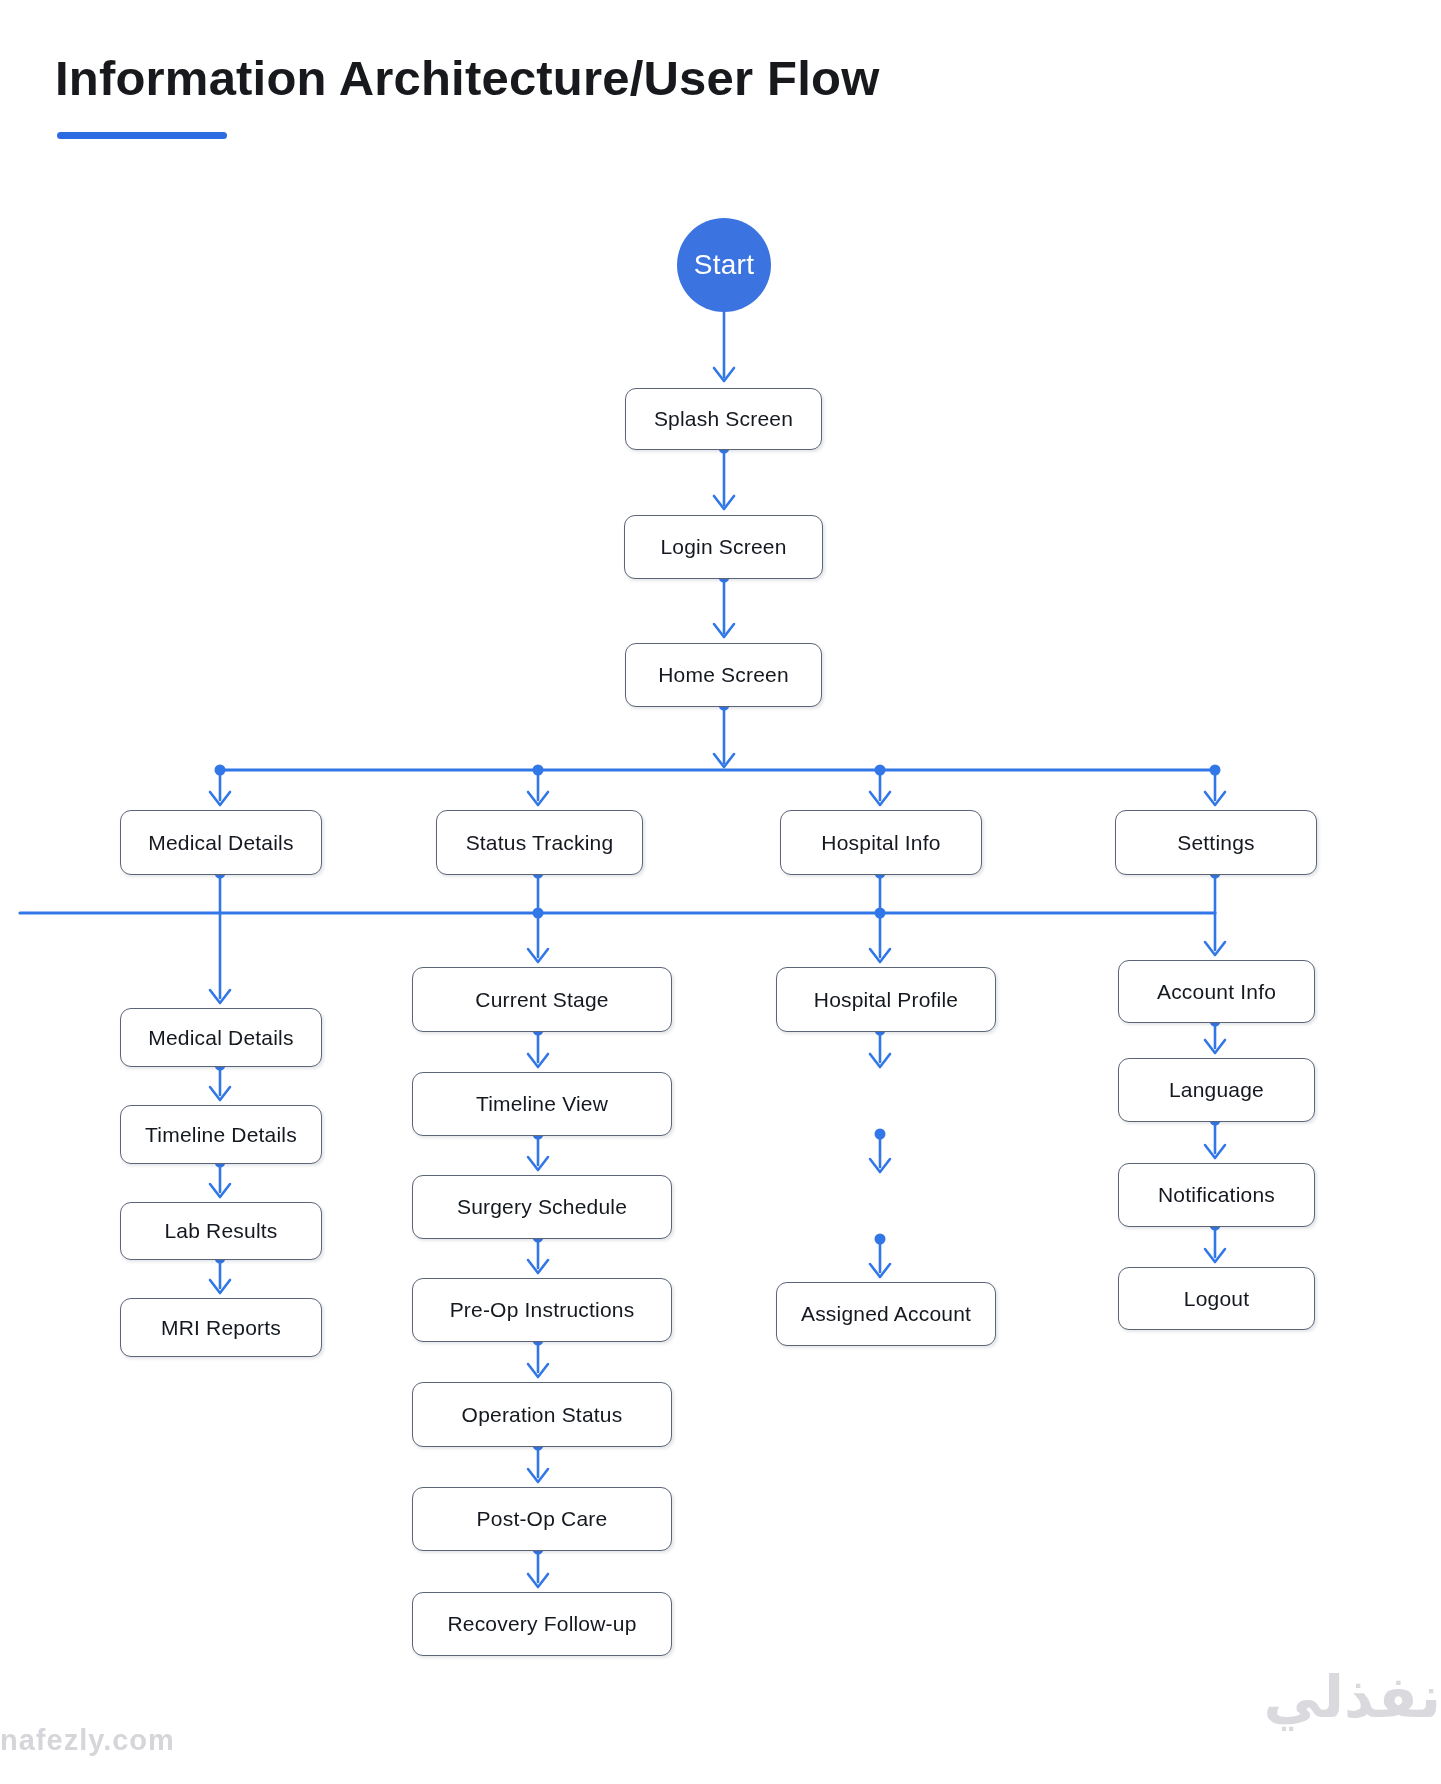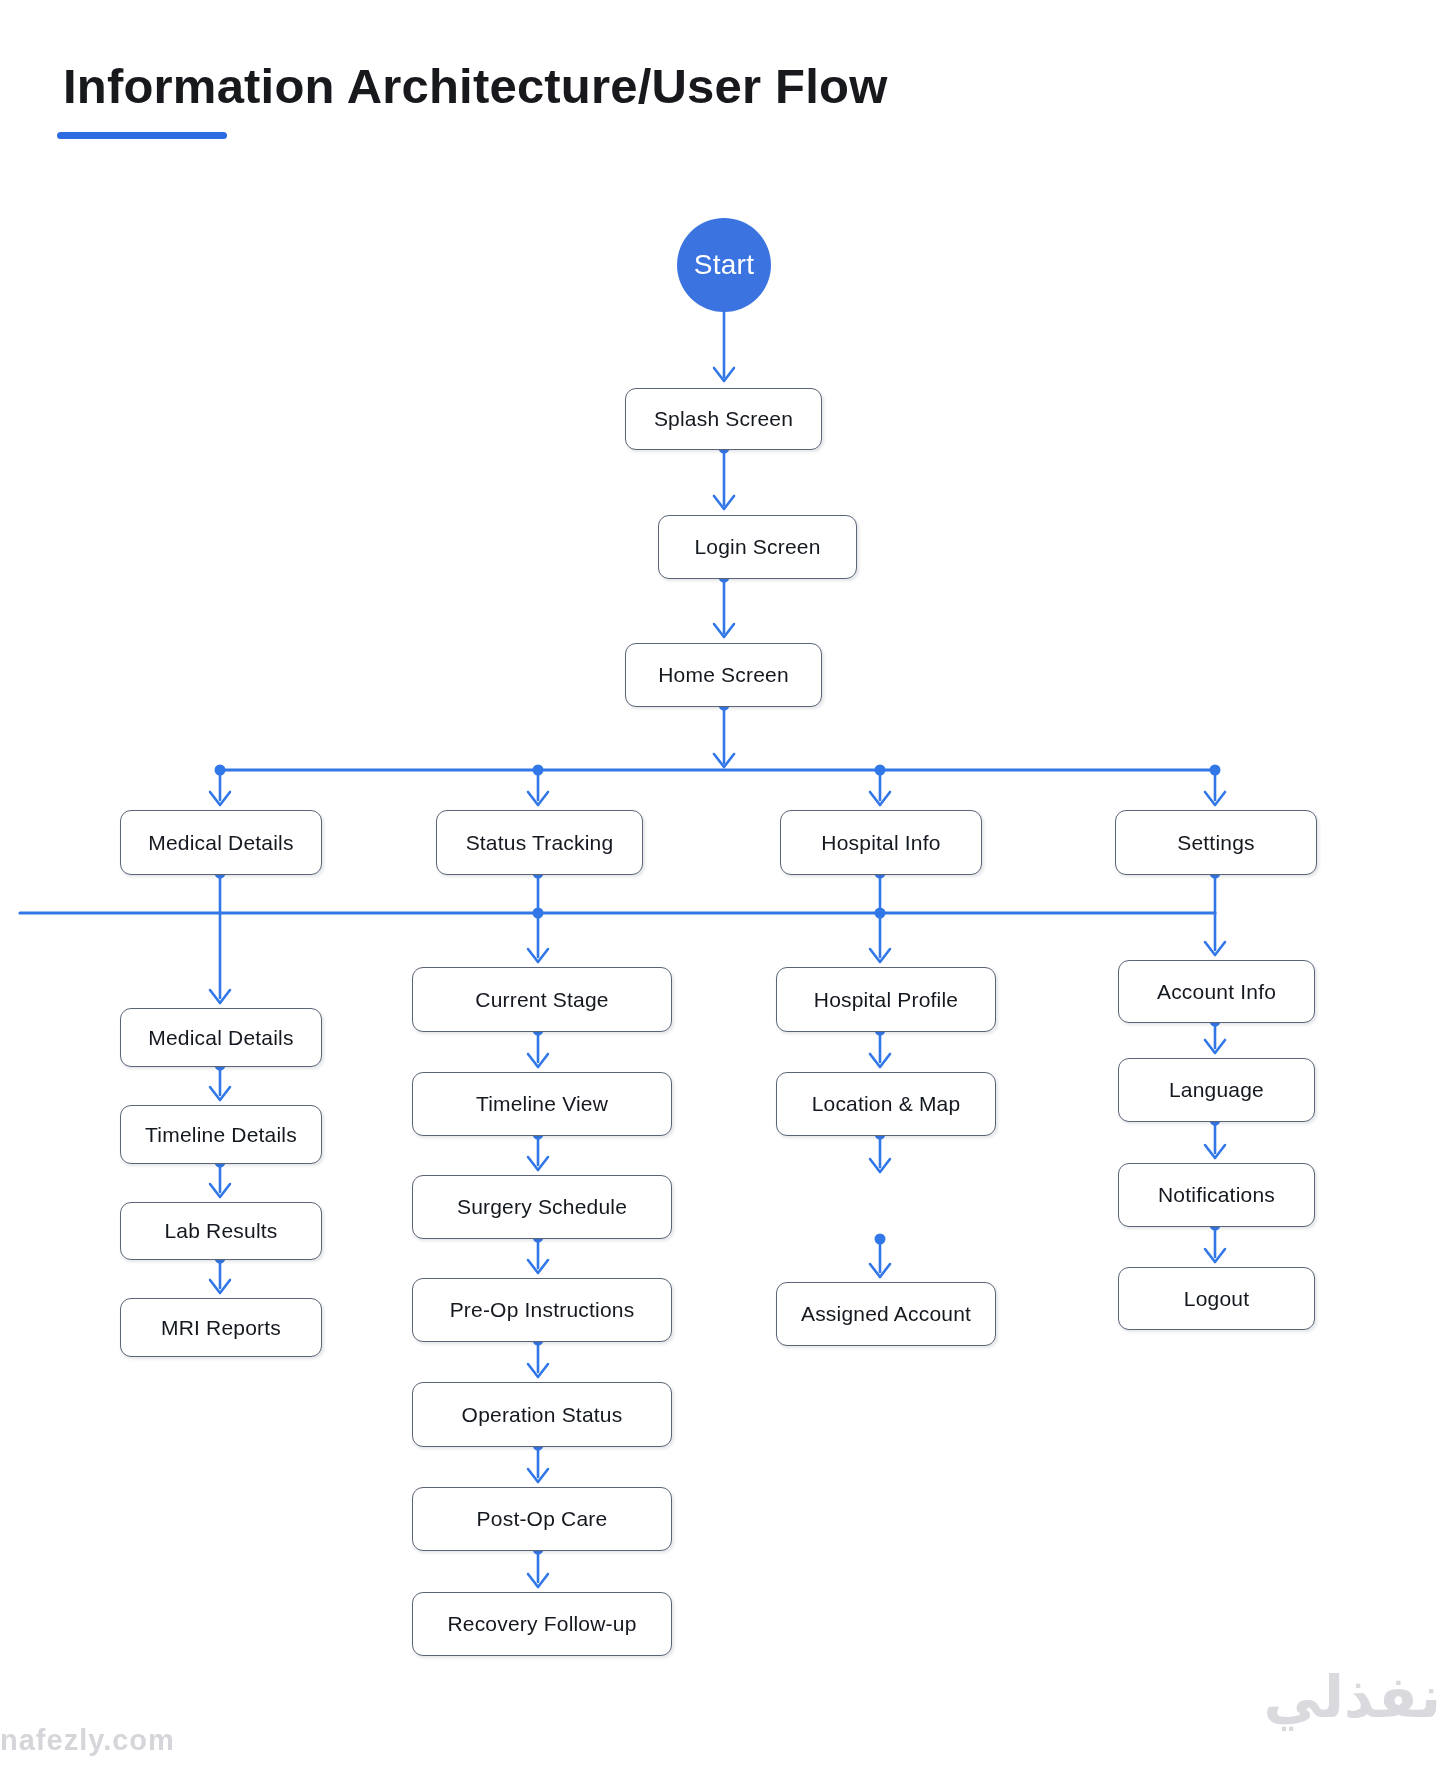--- a/index.html
+++ b/index.html
@@ -1,21 +1,21 @@
 <!DOCTYPE html>
 <html><head>
 <meta charset="utf-8">
 <style>
   html,body{margin:0;padding:0;background:#ffffff;}
   #canvas{
     position:relative;width:1441px;height:1784px;background:#ffffff;overflow:hidden;
     font-family:"Liberation Sans","DejaVu Sans",sans-serif;
   }
   .page-title{
-    position:absolute;left:55px;top:50px;margin:8px;
+    position:absolute;left:55px;top:50px;margin:0;
     font-size:49px;font-weight:800;letter-spacing:0.2px;color:#17191d;
     font-family:"Liberation Sans","DejaVu Sans",sans-serif;
   }
   .title-underline{
     position:absolute;left:57px;top:132px;width:170px;height:7px;
     background:#2d6be2;border-radius:4px;
   }
   svg.connectors{position:absolute;left:0;top:0;pointer-events:none;}
   .node{
     position:absolute;display:flex;align-items:center;justify-content:center;
@@ -154,21 +154,21 @@
         <polyline points="1205,1145 1215,1158 1225,1145"></polyline>
       <circle cx="1215" cy="1225" r="5.5" fill="#3277e8" stroke="none"></circle>
       <line x1="1215" y1="1225" x2="1215" y2="1257"></line>
         <polyline points="1205,1249 1215,1262 1225,1249"></polyline>
     </g>
   </svg>
 
   <div class="start-node">Start</div>
 
   <div class="node" style="left:625px;top:388px;width:195px;height:60px">Splash Screen</div>
-  <div class="node" style="left:658px;top:515px;width:197px;height:62px">Login Screen</div>
+  <div class="node" style="left:624px;top:515px;width:197px;height:62px">Login Screen</div>
   <div class="node" style="left:625px;top:643px;width:195px;height:62px">Home Screen</div>
 
   <div class="node" style="left:120px;top:810px;width:200px;height:63px">Medical Details</div>
   <div class="node" style="left:436px;top:810px;width:205px;height:63px">Status Tracking</div>
   <div class="node" style="left:780px;top:810px;width:200px;height:63px">Hospital Info</div>
   <div class="node" style="left:1115px;top:810px;width:200px;height:63px">Settings</div>
 
   <div class="node" style="left:120px;top:1008px;width:200px;height:57px">Medical Details</div>
   <div class="node" style="left:120px;top:1105px;width:200px;height:57px">Timeline Details</div>
   <div class="node" style="left:120px;top:1202px;width:200px;height:56px">Lab Results</div>
@@ -176,21 +176,20 @@
 
   <div class="node" style="left:412px;top:967px;width:258px;height:63px">Current Stage</div>
   <div class="node" style="left:412px;top:1072px;width:258px;height:62px">Timeline View</div>
   <div class="node" style="left:412px;top:1175px;width:258px;height:62px">Surgery Schedule</div>
   <div class="node" style="left:412px;top:1278px;width:258px;height:62px">Pre-Op Instructions</div>
   <div class="node" style="left:412px;top:1382px;width:258px;height:63px">Operation Status</div>
   <div class="node" style="left:412px;top:1487px;width:258px;height:62px">Post-Op Care</div>
   <div class="node" style="left:412px;top:1592px;width:258px;height:62px">Recovery Follow-up</div>
 
   <div class="node" style="left:776px;top:967px;width:218px;height:63px">Hospital Profile</div>
-  <div class="node" style="left:776px;top:1072px;width:218px;height:62px">Location &amp; Map</div>
   <div class="node" style="left:776px;top:1282px;width:218px;height:62px">Assigned Account</div>
 
   <div class="node" style="left:1118px;top:960px;width:195px;height:61px">Account Info</div>
   <div class="node" style="left:1118px;top:1058px;width:195px;height:62px">Language</div>
   <div class="node" style="left:1118px;top:1163px;width:195px;height:62px">Notifications</div>
   <div class="node" style="left:1118px;top:1267px;width:195px;height:61px">Logout</div>
 
   <div class="watermark">
     <div class="watermark-logo">نفذلي</div>
     <div class="watermark-site">nafezly.com</div>

